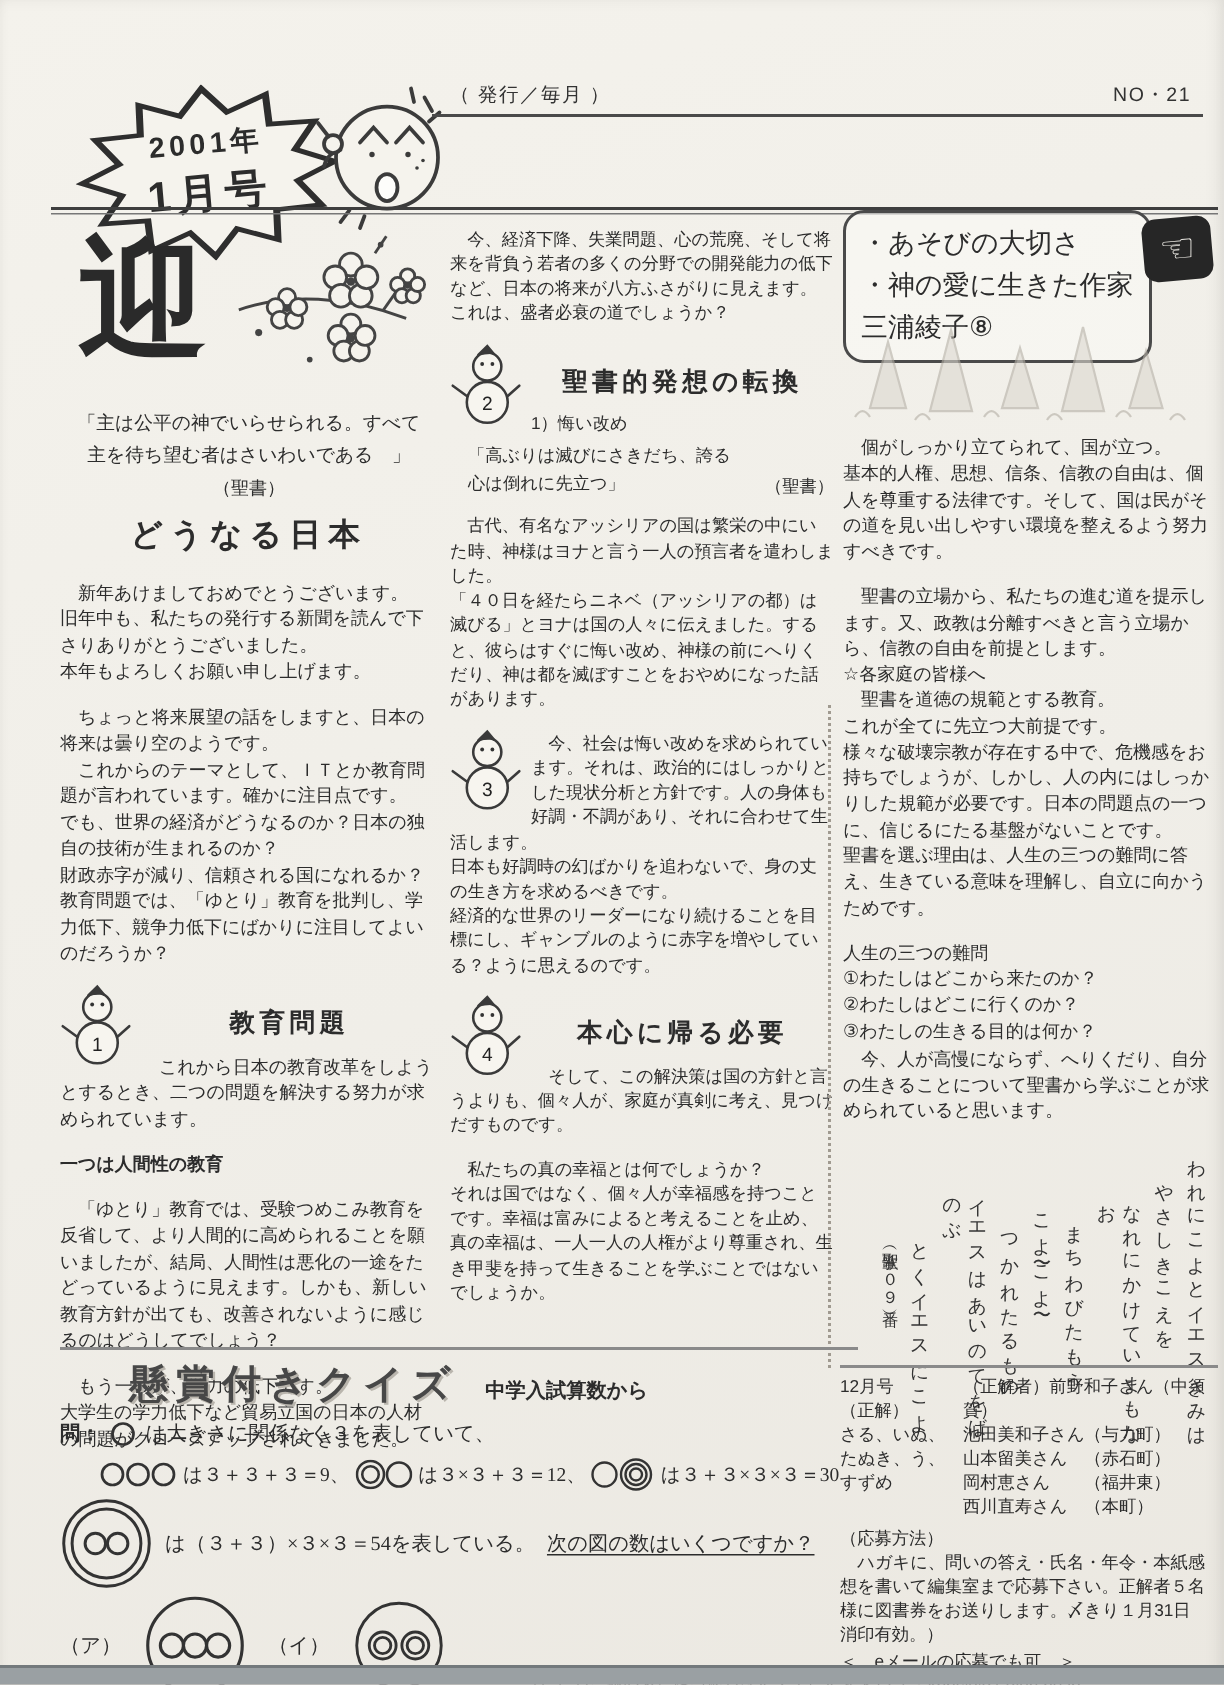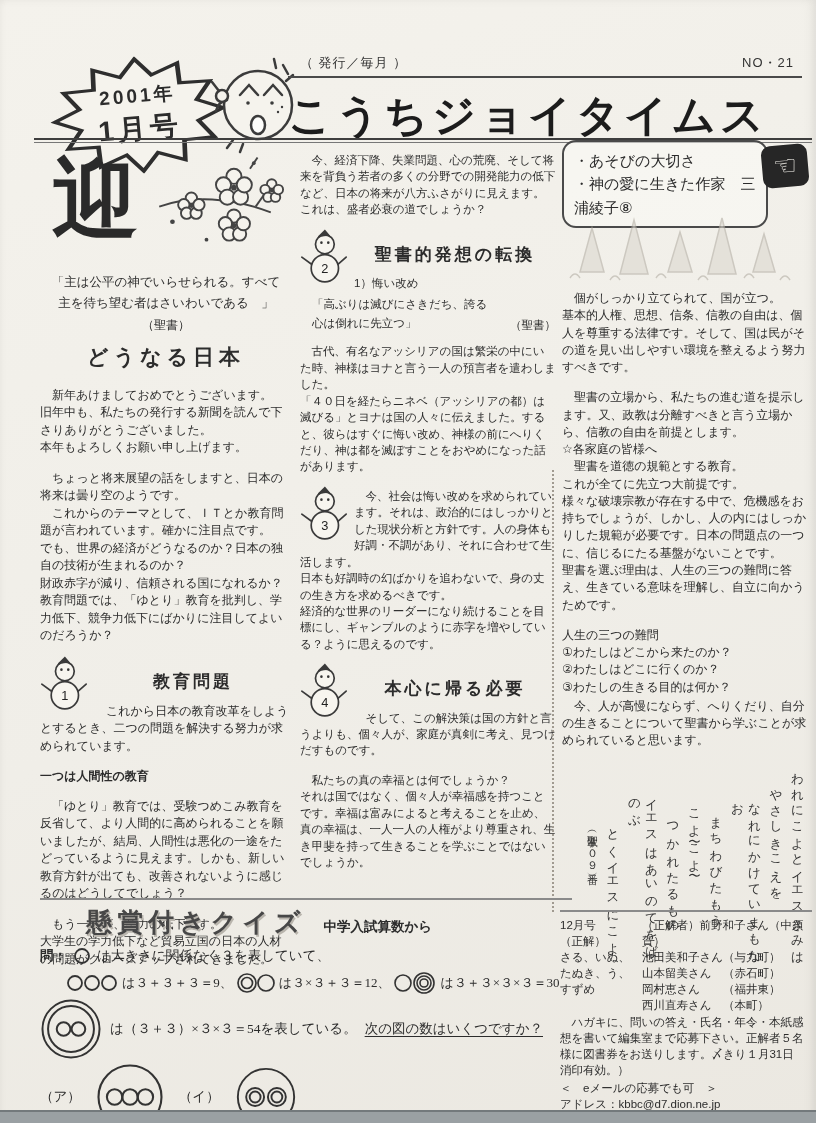--- a/index.html
+++ b/index.html
@@ -41,21 +41,21 @@
   .quote-src { text-align:center; margin:2px 0 8px; font-size:12px; }
   .art-head { font-size:21px; font-weight:600; letter-spacing:5px; text-align:center; margin:8px 0 14px; }
   .subhead { font-weight:bold; margin:2px 0 12px; }
   .sec { margin:2px 0 4px; }
   .snowman { float:left; width:48px; height:58px; margin:-2px 6px 2px 0; }
   .sec-title { font-size:17px; font-weight:600; letter-spacing:3px; text-align:center; padding-top:12px; margin-bottom:8px; }
   .quote-row { display:flex; justify-content:space-between; align-items:flex-end; margin:4px 0 10px; padding-left:12px; }
   .quote2 { line-height:1.65; }
 
   .topics-wrap { position:relative; height:62px; }
-  .topics { border:2px solid #4a4a4a; border-radius:14px; padding:7px 10px; width:206px; font-size:15px; line-height:1.55; background:rgba(252,251,248,.5); }
+  .topics { border:2px solid #4a4a4a; border-radius:14px; padding:7px 10px; width:206px; font-size:18px; line-height:1.55; background:rgba(252,251,248,.5); }
   .stamp { position:absolute; right:2px; top:5px; width:46px; height:42px; background:#262626; border-radius:9px; color:#efede7;
            display:flex; align-items:center; justify-content:center; font-size:27px; transform:rotate(-5deg); }
   .forest { display:block; margin:8px 0 4px; opacity:.6; }
   .bible-head { margin:2px 0 8px; }
   .book { float:left; width:46px; height:38px; margin-right:6px; transform:rotate(-6deg); }
   .bible-title { font-size:17.5px; font-weight:600; letter-spacing:4px; text-align:center; padding-top:8px; }
   .qline { margin:0; }
 
   .hymn { position:absolute; left:565px; top:764px; width:245px; height:198px;
           writing-mode:vertical-rl; text-orientation:upright; font-size:12.5px; letter-spacing:2px; color:#333; }
@@ -120,21 +120,20 @@
     <circle cx="92" cy="62" r="1.2" fill="#3b3b3b"></circle>
     <circle cx="96" cy="57" r="1.2" fill="#3b3b3b"></circle>
   </svg>
 
   <div class="masthead">
     <div class="tag-row">
       <span>（ 発行／毎月 ）</span>
       <span>NO・21</span>
     </div>
     <div class="tag-rule"></div>
-    <div class="paper-title">こうちジョイタイムス</div>
   </div>
   <div class="head-rule"></div>
 
   <div class="welcome">
     <div class="kanji">迎</div>
     <svg class="blossoms" viewBox="0 0 150 110">
       <g fill="none" stroke="#444" stroke-width="2">
         <path d="M16 62 C 50 50, 92 52, 134 68"></path>
         <path d="M118 62 l14 -20"></path>
         <g fill="#f5f3ed">
@@ -403,19 +402,20 @@
 たぬき、う、
 すずめ</div>
       <div class="ans-right">
         <div><span>（正解者）</span><span>前野和子さん（中須賀）</span></div>
         <div>池田美和子さん（与力町）</div>
         <div>山本留美さん　（赤石町）</div>
         <div>岡村恵さん　　（福井東）</div>
         <div>西川直寿さん　（本町）</div>
       </div>
     </div>
+    <div class="howto-label">（応募方法）</div>
     <div class="pre">　ハガキに、問いの答え・氏名・年令・本紙感想を書いて編集室まで応募下さい。正解者５名様に図書券をお送りします。〆きり１月31日　消印有効。）</div>
     <div class="email-note">＜　eメールの応募でも可　＞</div>
     <div>アドレス：kbbc@d7.dion.ne.jp</div>
   </div>
 
   <div class="scan-strip"></div>
 </div>
 
 </body></html>

